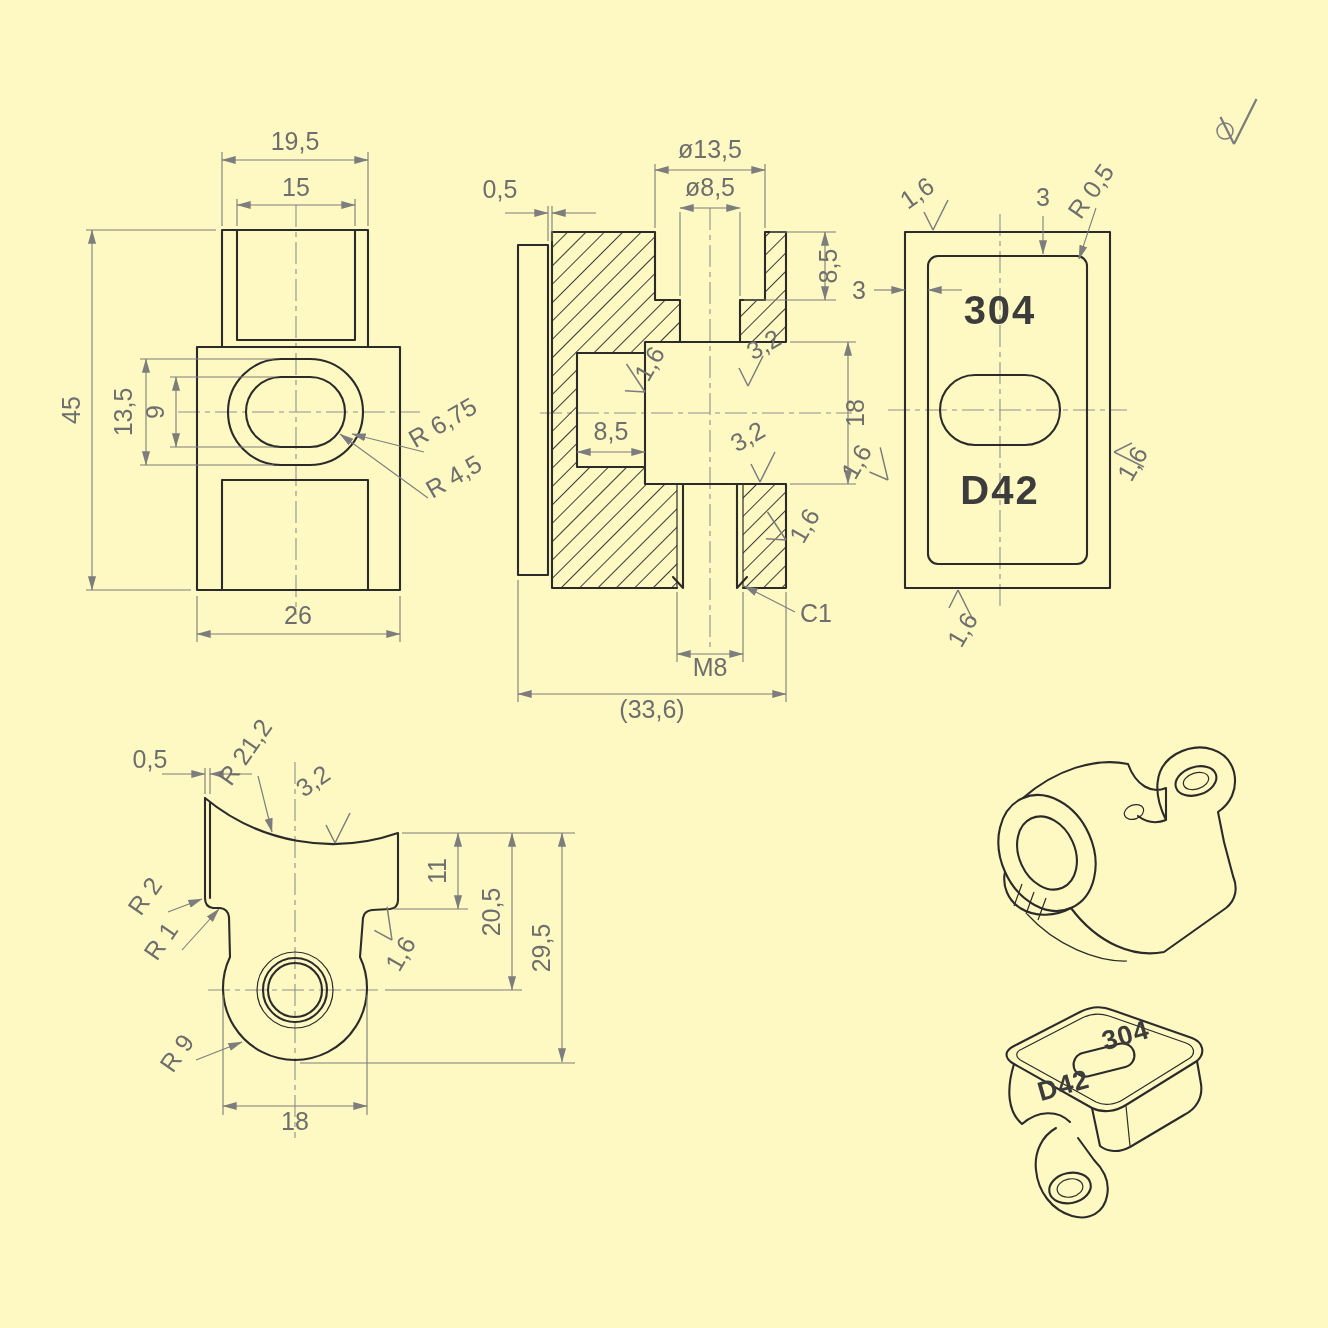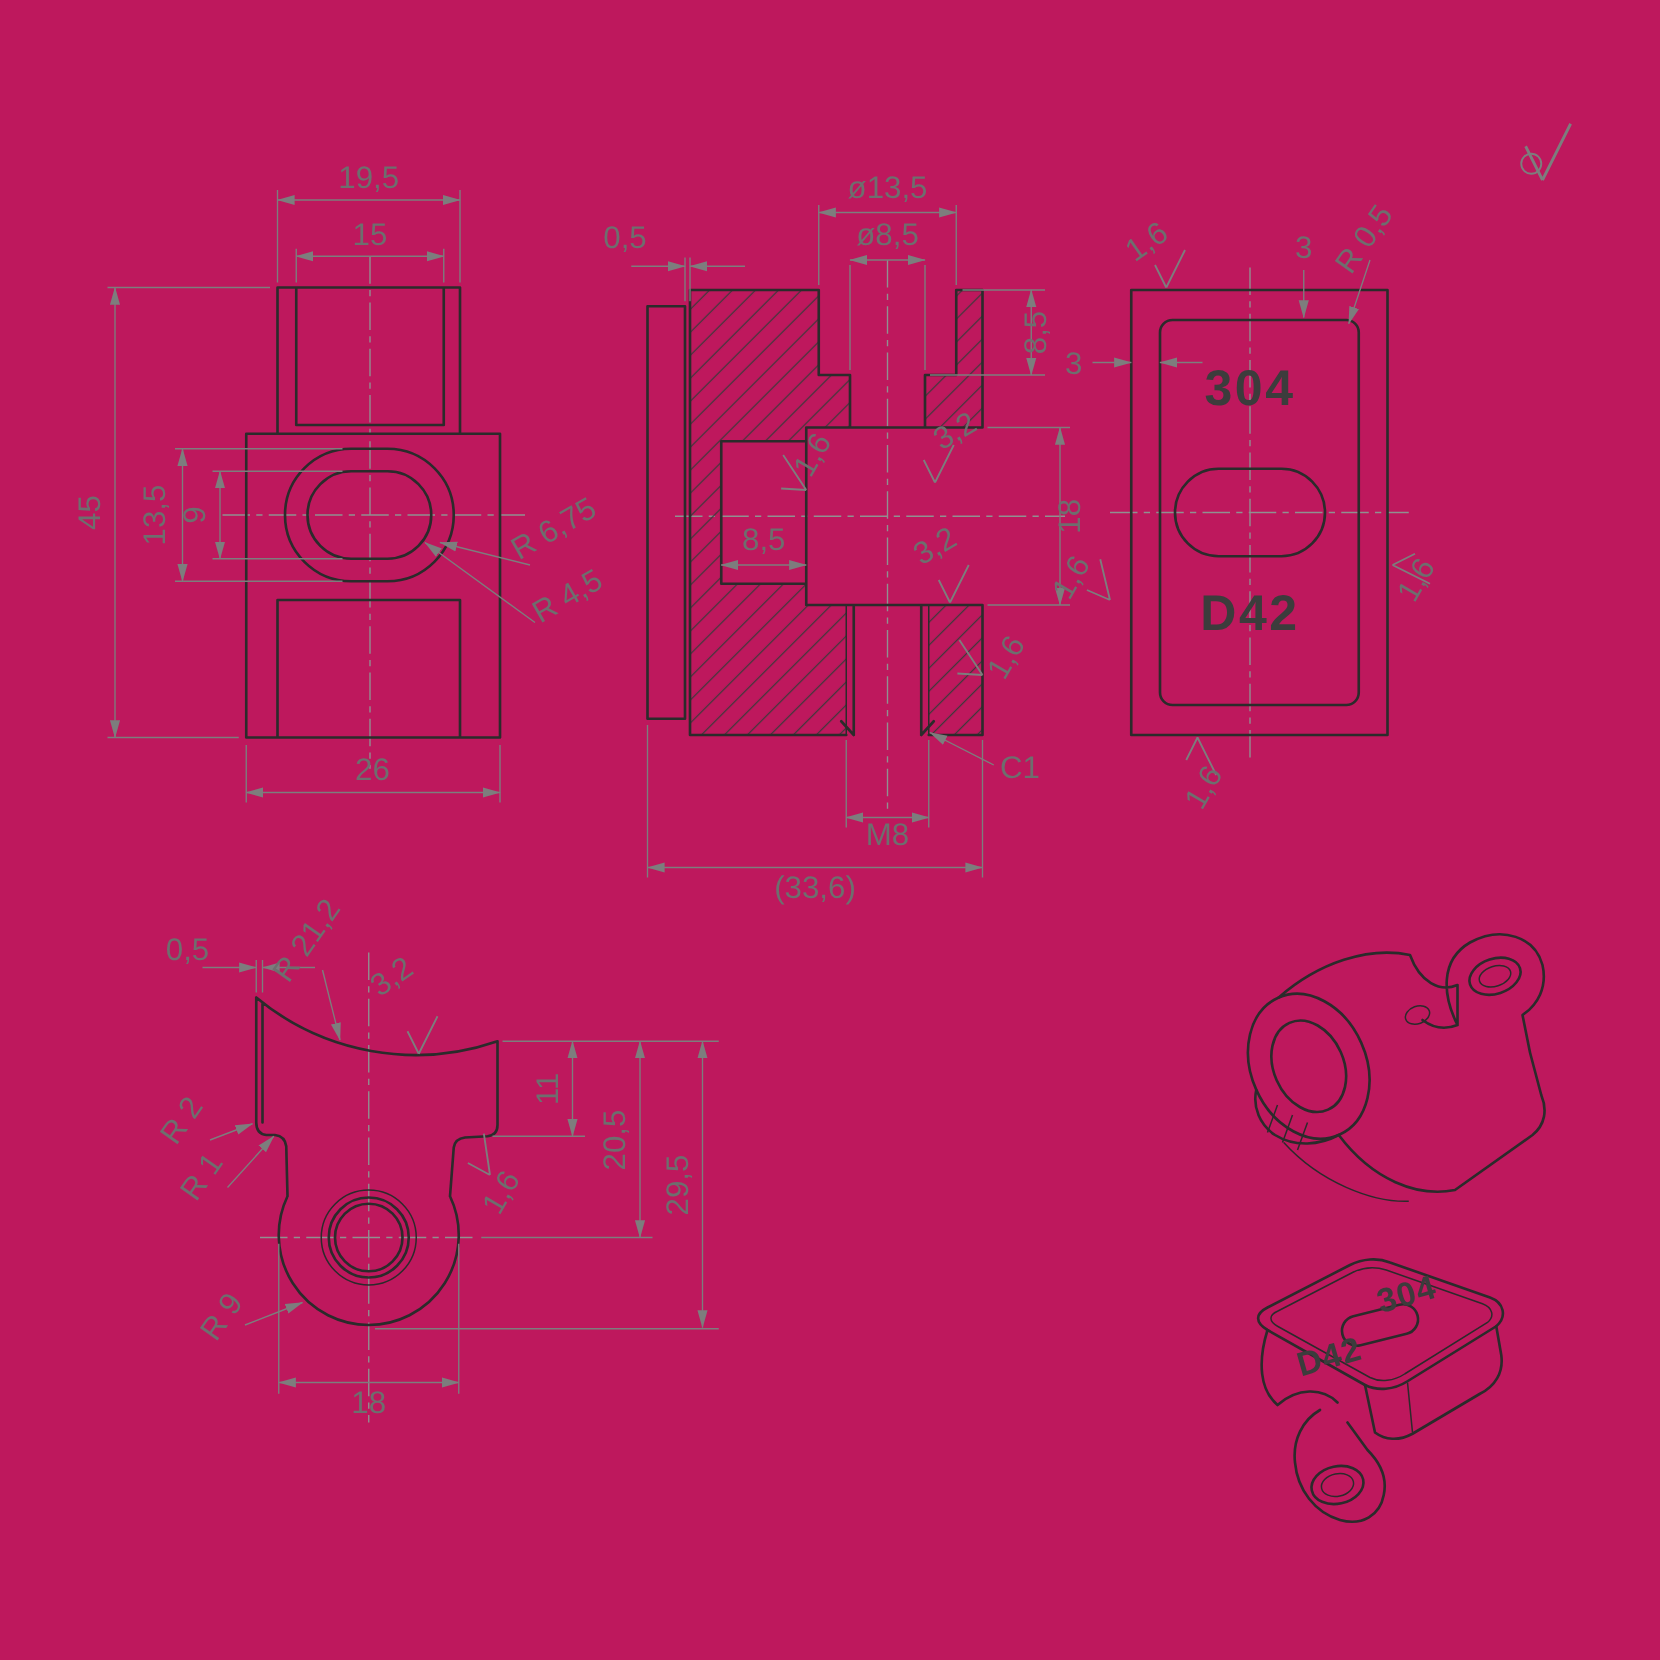--- a/index.html
+++ b/index.html
@@ -1,16 +1,16 @@
 <!DOCTYPE html>
 <html><head>
 <meta charset="utf-8">
 <style>
   html,body{margin:0;padding:0;background:#ffffff;}
-  .sheet{width:1328px;height:1328px;background:#be185d;position:relative;}
+  .sheet{width:1328px;height:1328px;background:#fef9c3;position:relative;}
   svg{display:block;}
   .outline{stroke:#2b2b2b;stroke-width:2.1;fill:none;stroke-linecap:round;stroke-linejoin:round;}
   .thin{stroke:#2b2b2b;stroke-width:1.2;fill:none;}
   .center{stroke:#909090;stroke-width:1.1;fill:none;stroke-dasharray:22 5 5 5;}
   .ext{stroke:#7d7d7d;stroke-width:1.1;fill:none;}
   .dim{stroke:#7d7d7d;stroke-width:1.1;fill:none;}
   .hatch{fill:url(#hatch);stroke:none;}
   .dimtext{font:25px "Liberation Sans",sans-serif;fill:#6e6e6e;}
   .bigtext{font:600 40px "Liberation Sans",sans-serif;fill:#3c3c3c;letter-spacing:2px;}
   .isotext{font:600 27px "Liberation Sans",sans-serif;fill:#3c3c3c;letter-spacing:1px;}

